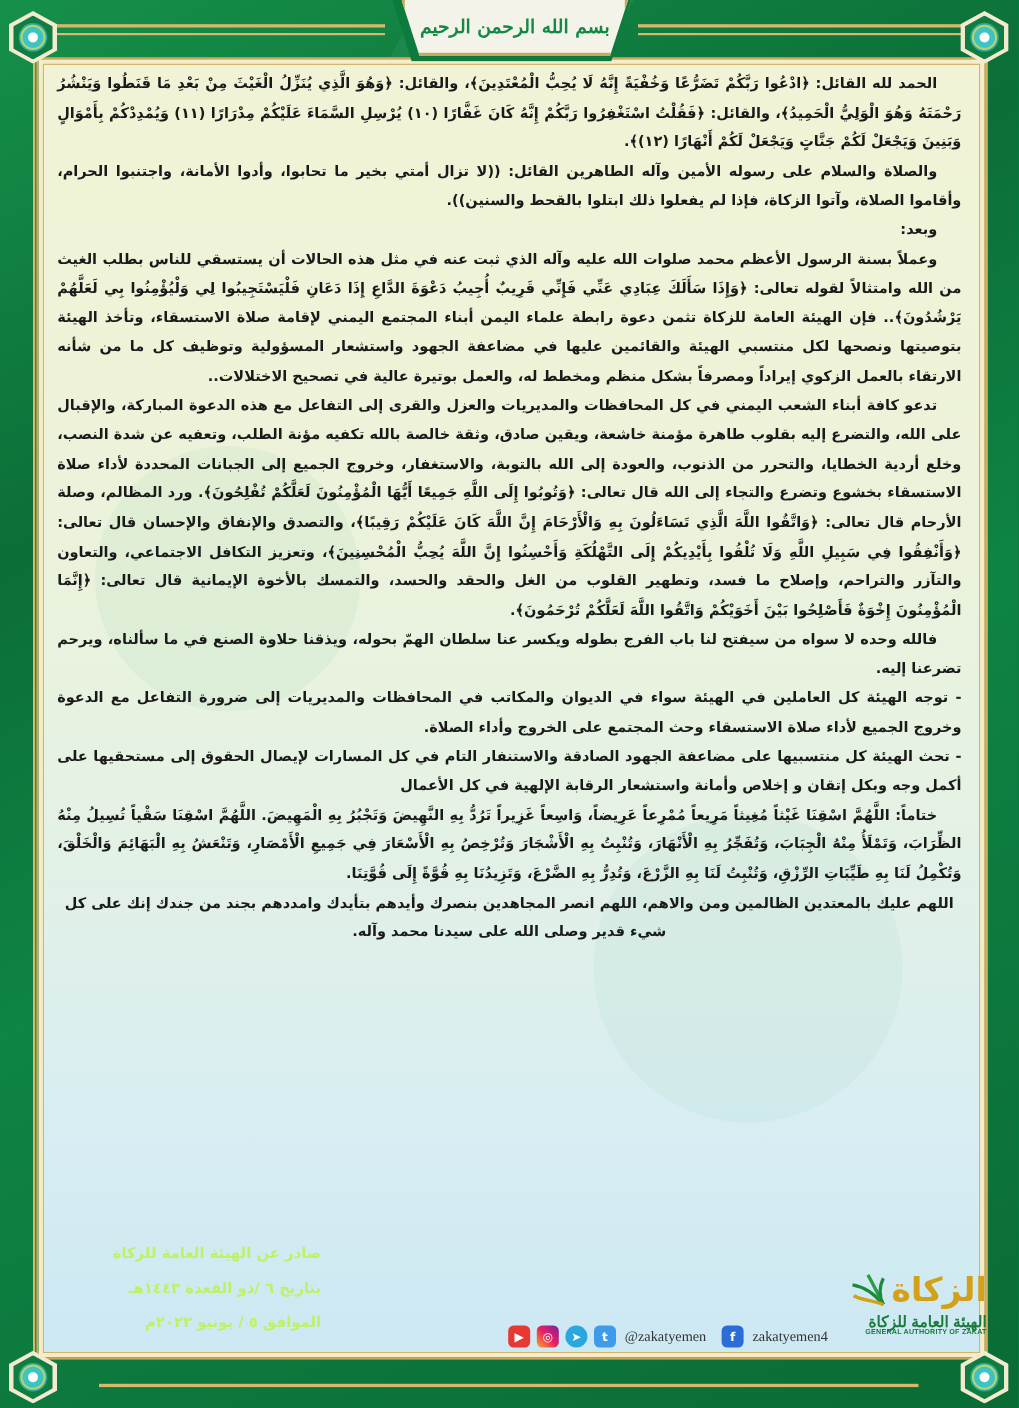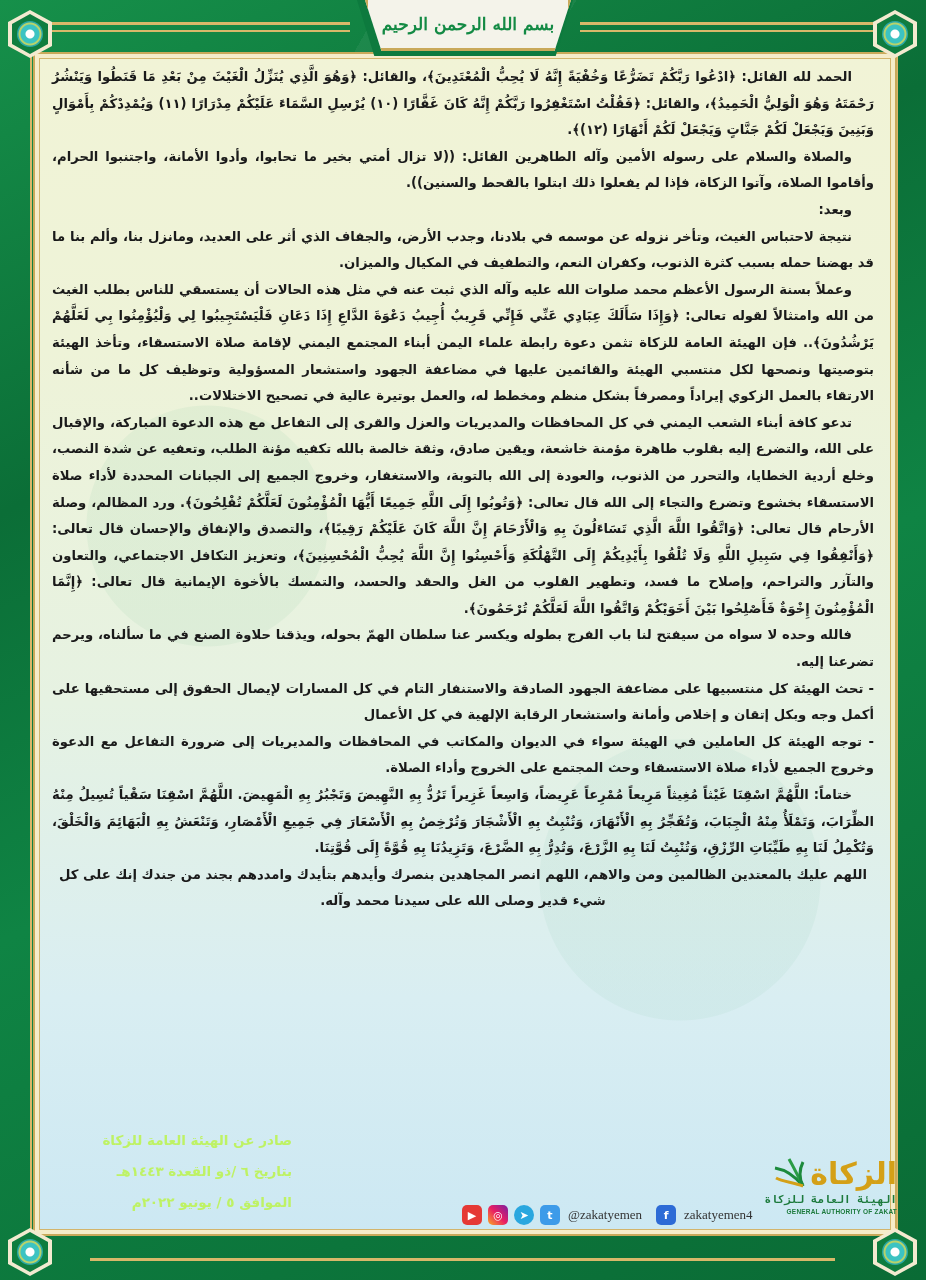--- a/index.html
+++ b/index.html
@@ -103,22 +103,22 @@
   .logo-main {
     position: absolute; right: 6px; top: 0;
     font-family: "DejaVu Sans", sans-serif; font-weight: bold;
     font-size: 30px; color: #d4a017; line-height: 36px;
   }
   .logo-leaf {
     position: absolute; left: 10px; top: 2px; width: 34px; height: 30px;
   }
   .logo-ar {
     position: absolute; right: 6px; top: 37px;
-    font-family: Liberation Mono, monospace; font-weight: bold;
-    font-size: 11px; color: #1c7a3c; white-space: nowrap;
+    font-family: Liberation Sans, sans-serif; font-weight: bold;
+    font-size: 14px; color: #1c7a3c; white-space: nowrap;
   }
   .logo-en {
     position: absolute; right: 6px; top: 52px;
     font-family: "Liberation Sans", sans-serif; font-weight: bold;
     font-size: 6.5px; color: #1c7a3c; white-space: nowrap; letter-spacing: 0.2px;
   }
 </style>
 </head>
 <body>
 
@@ -158,26 +158,25 @@
 <div class="rosette" style="left:873px; top:1228px;">
     <div class="inner">
       <div class="flower"></div>
     </div>
   </div>
 
 <div class="content">
   <p class="indent">الحمد لله القائل: ﴿ادْعُوا رَبَّكُمْ تَضَرُّعًا وَخُفْيَةً إِنَّهُ لَا يُحِبُّ الْمُعْتَدِينَ﴾، والقائل: ﴿وَهُوَ الَّذِي يُنَزِّلُ الْغَيْثَ مِنْ بَعْدِ مَا قَنَطُوا وَيَنْشُرُ رَحْمَتَهُ وَهُوَ الْوَلِيُّ الْحَمِيدُ﴾، والقائل: ﴿فَقُلْتُ اسْتَغْفِرُوا رَبَّكُمْ إِنَّهُ كَانَ غَفَّارًا (١٠) يُرْسِلِ السَّمَاءَ عَلَيْكُمْ مِدْرَارًا (١١) وَيُمْدِدْكُمْ بِأَمْوَالٍ وَبَنِينَ وَيَجْعَلْ لَكُمْ جَنَّاتٍ وَيَجْعَلْ لَكُمْ أَنْهَارًا (١٢)﴾.</p>
   <p class="indent">والصلاة والسلام على رسوله الأمين وآله الطاهرين القائل: ((لا تزال أمتي بخير ما تحابوا، وأدوا الأمانة، واجتنبوا الحرام، وأقاموا الصلاة، وآتوا الزكاة، فإذا لم يفعلوا ذلك ابتلوا بالقحط والسنين)).</p>
   <p class="indent">وبعد:</p>
-  <p class="indent">نتيجة لاحتباس الغيث، وتأخر نزوله عن موسمه في بلادنا، وجدب الأرض، والجفاف الذي أثر على العديد، ومانزل بنا، وألم بنا ما قد بهضنا حمله بسبب كثرة الذنوب، وكفران النعم، والتطفيف في المكيال والميزان.</p>
   <p class="indent">وعملاً بسنة الرسول الأعظم محمد صلوات الله عليه وآله الذي ثبت عنه في مثل هذه الحالات أن يستسقي للناس بطلب الغيث من الله وامتثالاً لقوله تعالى: ﴿وَإِذَا سَأَلَكَ عِبَادِي عَنِّي فَإِنِّي قَرِيبٌ أُجِيبُ دَعْوَةَ الدَّاعِ إِذَا دَعَانِ فَلْيَسْتَجِيبُوا لِي وَلْيُؤْمِنُوا بِي لَعَلَّهُمْ يَرْشُدُونَ﴾.. فإن الهيئة العامة للزكاة تثمن دعوة رابطة علماء اليمن أبناء المجتمع اليمني لإقامة صلاة الاستسقاء، وتأخذ الهيئة بتوصيتها ونصحها لكل منتسبي الهيئة والقائمين عليها في مضاعفة الجهود واستشعار المسؤولية وتوظيف كل ما من شأنه الارتقاء بالعمل الزكوي إيراداً ومصرفاً بشكل منظم ومخطط له، والعمل بوتيرة عالية في تصحيح الاختلالات..</p>
   <p class="indent">تدعو كافة أبناء الشعب اليمني في كل المحافظات والمديريات والعزل والقرى إلى التفاعل مع هذه الدعوة المباركة، والإقبال على الله، والتضرع إليه بقلوب طاهرة مؤمنة خاشعة، ويقين صادق، وثقة خالصة بالله تكفيه مؤنة الطلب، وتعفيه عن شدة النصب، وخلع أردية الخطايا، والتحرر من الذنوب، والعودة إلى الله بالتوبة، والاستغفار، وخروج الجميع إلى الجبانات المحددة لأداء صلاة الاستسقاء بخشوع وتضرع والتجاء إلى الله قال تعالى: ﴿وَتُوبُوا إِلَى اللَّهِ جَمِيعًا أَيُّهَا الْمُؤْمِنُونَ لَعَلَّكُمْ تُفْلِحُونَ﴾. ورد المظالم، وصلة الأرحام قال تعالى: ﴿وَاتَّقُوا اللَّهَ الَّذِي تَسَاءَلُونَ بِهِ وَالْأَرْحَامَ إِنَّ اللَّهَ كَانَ عَلَيْكُمْ رَقِيبًا﴾، والتصدق والإنفاق والإحسان قال تعالى: ﴿وَأَنْفِقُوا فِي سَبِيلِ اللَّهِ وَلَا تُلْقُوا بِأَيْدِيكُمْ إِلَى التَّهْلُكَةِ وَأَحْسِنُوا إِنَّ اللَّهَ يُحِبُّ الْمُحْسِنِينَ﴾، وتعزيز التكافل الاجتماعي، والتعاون والتآزر والتراحم، وإصلاح ما فسد، وتطهير القلوب من الغل والحقد والحسد، والتمسك بالأخوة الإيمانية قال تعالى: ﴿إِنَّمَا الْمُؤْمِنُونَ إِخْوَةٌ فَأَصْلِحُوا بَيْنَ أَخَوَيْكُمْ وَاتَّقُوا اللَّهَ لَعَلَّكُمْ تُرْحَمُونَ﴾.</p>
   <p class="indent">فالله وحده لا سواه من سيفتح لنا باب الفرج بطوله ويكسر عنا سلطان الهمّ بحوله، ويذقنا حلاوة الصنع في ما سألناه، ويرحم تضرعنا إليه.</p>
+  <p class="dash-item">- توجه الهيئة كل العاملين في الهيئة سواء في الديوان والمكاتب في المحافظات والمديريات إلى ضرورة التفاعل مع الدعوة وخروج الجميع لأداء صلاة الاستسقاء وحث المجتمع على الخروج وأداء الصلاة.</p>
   <p class="dash-item">- تحث الهيئة كل منتسبيها على مضاعفة الجهود الصادقة والاستنفار التام في كل المسارات لإيصال الحقوق إلى مستحقيها على أكمل وجه وبكل إتقان و إخلاص وأمانة واستشعار الرقابة الإلهية في كل الأعمال</p>
-  <p class="dash-item">- توجه الهيئة كل العاملين في الهيئة سواء في الديوان والمكاتب في المحافظات والمديريات إلى ضرورة التفاعل مع الدعوة وخروج الجميع لأداء صلاة الاستسقاء وحث المجتمع على الخروج وأداء الصلاة.</p>
   <p class="indent">ختاماً: اللَّهُمَّ اسْقِنَا غَيْثاً مُغِيثاً مَرِيعاً مُمْرِعاً عَرِيضاً، وَاسِعاً غَزِيراً تَرُدُّ بِهِ النَّهِيضَ وَتَجْبُرُ بِهِ الْمَهِيضَ. اللَّهُمَّ اسْقِنَا سَقْياً تُسِيلُ مِنْهُ الظِّرَابَ، وَتَمْلَأُ مِنْهُ الْجِبَابَ، وَتُفَجِّرُ بِهِ الْأَنْهَارَ، وَتُنْبِتُ بِهِ الْأَشْجَارَ وَتُرْخِصُ بِهِ الْأَسْعَارَ فِي جَمِيعِ الْأَمْصَارِ، وَتَنْعَشُ بِهِ الْبَهَائِمَ وَالْخَلْقَ، وَتُكْمِلُ لَنَا بِهِ طَيِّبَاتِ الرِّزْقِ، وَتُنْبِتُ لَنَا بِهِ الزَّرْعَ، وَتُدِرُّ بِهِ الضَّرْعَ، وَتَزِيدُنَا بِهِ قُوَّةً إِلَى قُوَّتِنَا.</p>
   <p class="center">اللهم عليك بالمعتدين الظالمين ومن والاهم، اللهم انصر المجاهدين بنصرك وأيدهم بتأيدك وامددهم بجند من جندك إنك على كل شيء قدير وصلى الله على سيدنا محمد وآله.</p>
 </div>
 
 <div class="signature">
   <div>صادر عن الهيئة العامة للزكاة</div>
   <div>بتاريخ ٦ /ذو القعدة ١٤٤٣هـ</div>
   <div>الموافق ٥ / يونيو ٢٠٢٢م</div>
 </div>
 

